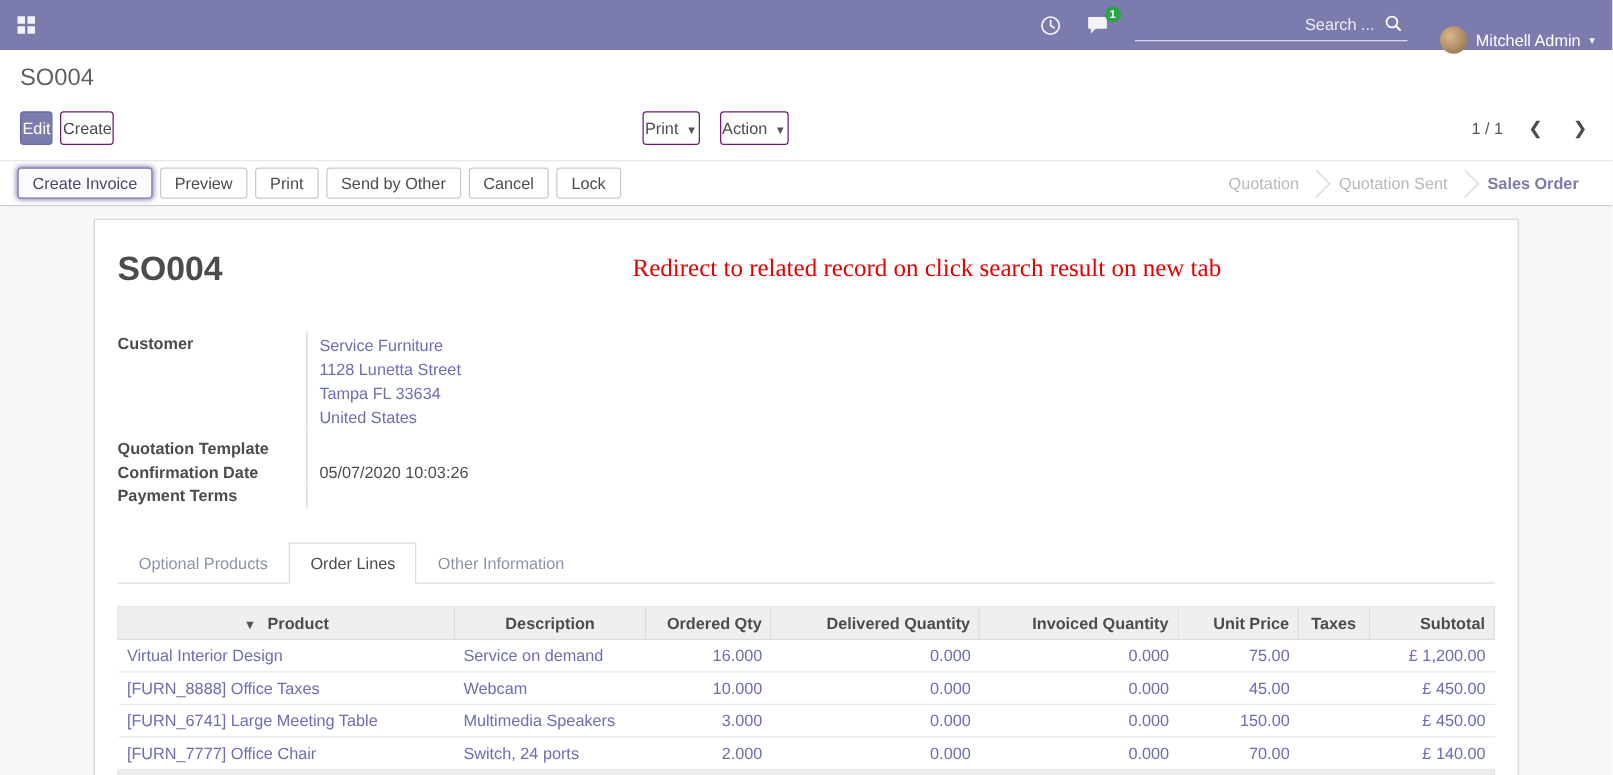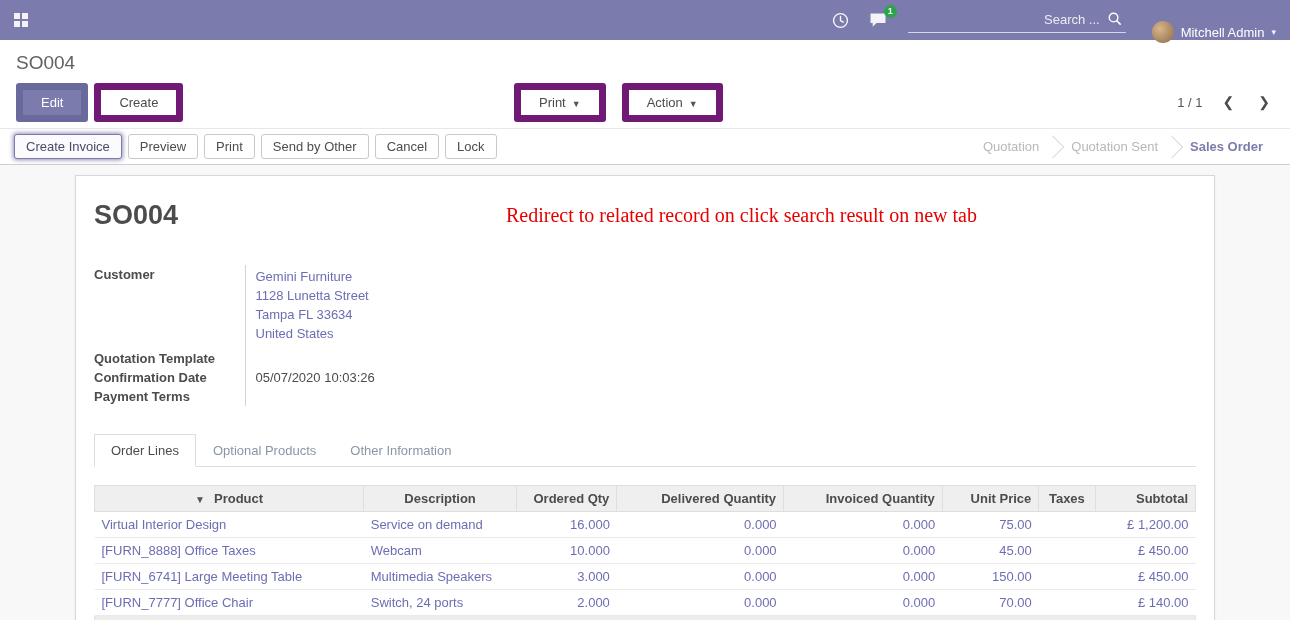--- a/index.html
+++ b/index.html
@@ -27,21 +27,21 @@
   .search-icon { position:absolute; right:4px; top:4px; cursor:pointer; }
   .user-menu { display:flex; align-items:center; gap:7px; cursor:pointer;margin-top:24px; }
   .avatar { width:22px; height:22px; border-radius:50%;
             background:radial-gradient(circle at 35% 35%, #d9b68a, #8a6a48); display:inline-block; }
   .nav-caret { font-size:9px; color:rgba(255,255,255,.9); }
   .user-name { font-size:13px; }
   
   .top-panel { background:#fff; padding:12px 16px 10px; }
   .breadcrumb { font-size:19px; color:#616161; margin-bottom:12px; }
   .cp-buttons { display:flex; align-items:center; position:relative; height:32px; }
-  .btn { font-size:13px; padding:5px 18px; border-radius:3px; border:7px solid #701a75;
+  .btn { font-size:13px; padding:5px 1px; border-radius:3px; border:1px solid #701a75;
          background:#fff; color:#4c4c4c; cursor:pointer; }
   .btn + .btn { margin-left:6px; }
   .btn-primary { background:#7c7bad; border-color:#6a699b; color:#fff; }
   .cp-center { position:absolute; left:498px; display:flex; gap:10px; }
   .btn .dd-caret { font-size:9px; margin-left:6px; color:#555; }
   .pager { margin-left:auto; display:flex; align-items:center; gap:16px; color:#555; }
   .pager-arrow { cursor:pointer; font-size:14px; color:#4c4c4c; background:none; border:none; padding:0 4px; }
   
   .statusbar { background:#fff; border-top:1px solid #e8e8e8; border-bottom:1px solid #cfcfcf;
                display:flex; align-items:center; justify-content:space-between;
@@ -177,21 +177,21 @@
 <div class="content">
   <div class="sheet">
     <h1 class="sheet-title">SO004</h1>
     <div class="annotation">Redirect to related record on click search result on new tab</div>
 
     <div class="fields">
       <div class="group group-left">
         <div class="frow">
           <div class="flabel">Customer</div>
           <div class="fvalue" id="customer-value">
-              <div class="addr-line">Gemini Furniture</div>
+              <div class="addr-line">Service Furniture</div>
               <div class="addr-line">1128 Lunetta Street</div>
               <div class="addr-line">Tampa FL 33634</div>
               <div class="addr-line">United States</div>
             </div>
         </div>
         <div class="frow spacer-row">
           <div class="flabel">Quotation Template</div>
           <div class="fvalue">&nbsp;</div>
         </div>
       </div>
@@ -201,22 +201,22 @@
           <div class="fvalue plain-value">05/07/2020 10:03:26</div>
         </div>
         <div class="frow">
           <div class="flabel">Payment Terms</div>
           <div class="fvalue">&nbsp;</div>
         </div>
       </div>
     </div>
 
     <div class="tabs" id="tabs">
+        <div class="tab">Optional Products</div>
         <div class="tab active">Order Lines</div>
-        <div class="tab">Optional Products</div>
         <div class="tab">Other Information</div>
       </div>
 
     <table class="olist">
       <colgroup>
         <col style="width:268px">
           <col style="width:152px">
           <col style="width:100px">
           <col style="width:166px">
         <col style="width:158px">

